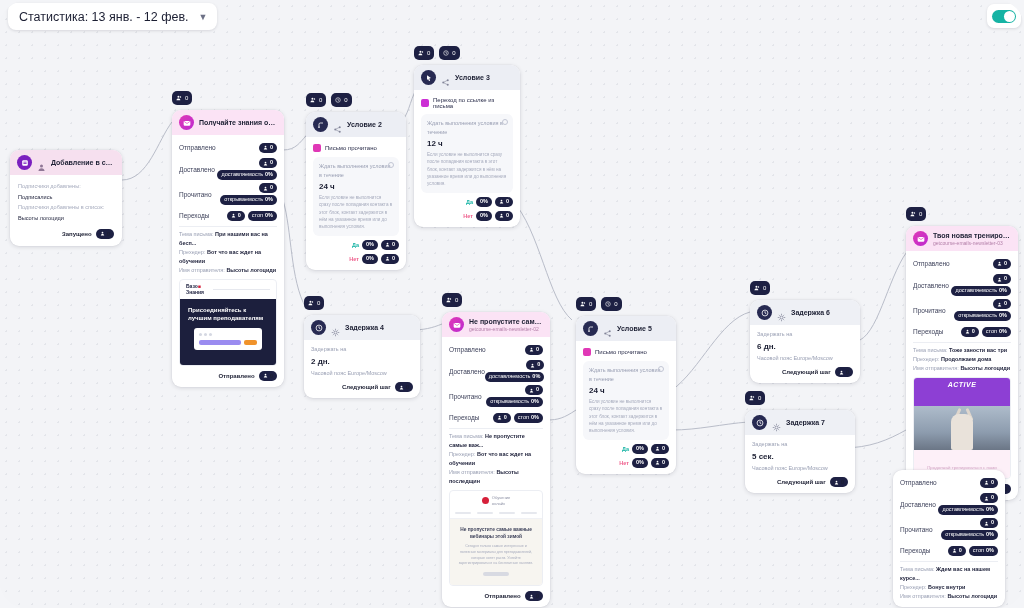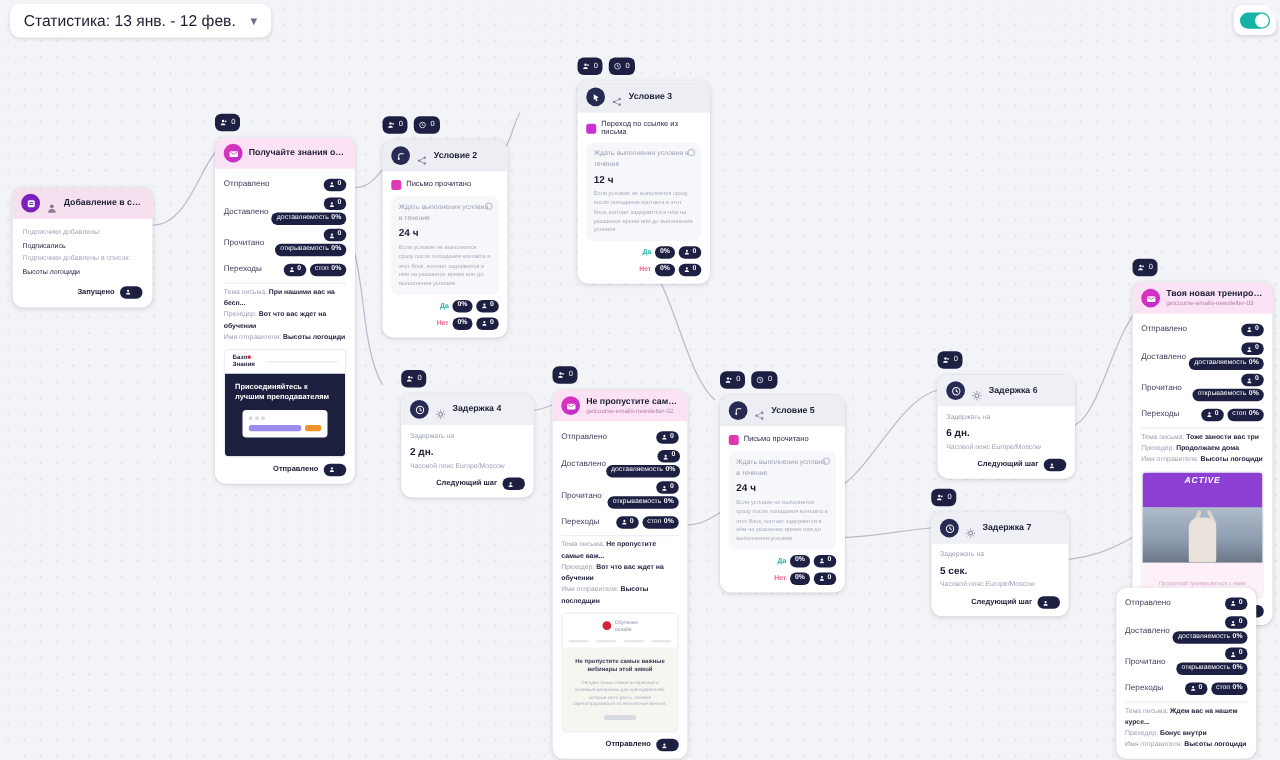--- a/index.html
+++ b/index.html
@@ -400,21 +400,21 @@
                 <circle cx="5" cy="3.4" r="1.7" fill="#fff"></circle>
                 <path d="M1.6 9c0-2 1.6-3.2 3.4-3.2S8.4 7 8.4 9z" fill="#fff"></path>
               </svg>
             <b>0</b>
           </span>
         </div>
       </div>
     </div>
   </div>
 
-  <div class="node" style="left:414px; top:65px; width:106px;margin-left:48px;">
+  <div class="node" style="left:414px; top:65px; width:106px;">
     <div class="toolbar">
       <div class="tchip">
         <svg width="6" height="6" viewBox="0 0 10 10">
             <circle cx="4" cy="3" r="1.6" fill="#fff"></circle>
             <circle cx="7.4" cy="3.4" r="1.2" fill="#fff"></circle>
             <path d="M.8 8.6c0-1.7 1.4-2.7 3.2-2.7s3.2 1 3.2 2.7z" fill="#fff"></path>
           </svg>
         <span>0</span>
       </div>
       <div class="tchip">
@@ -476,21 +476,21 @@
                 <circle cx="5" cy="3.4" r="1.7" fill="#fff"></circle>
                 <path d="M1.6 9c0-2 1.6-3.2 3.4-3.2S8.4 7 8.4 9z" fill="#fff"></path>
               </svg>
             <b>0</b>
           </span>
         </div>
       </div>
     </div>
   </div>
 
-  <div class="node" style="left:321px; top:315px; width:106px;">
+  <div class="node" style="left:304px; top:315px; width:116px;">
     <div class="toolbar">
       <div class="tchip">
         <svg width="6" height="6" viewBox="0 0 10 10">
             <circle cx="4" cy="3" r="1.6" fill="#fff"></circle>
             <circle cx="7.4" cy="3.4" r="1.2" fill="#fff"></circle>
             <path d="M.8 8.6c0-1.7 1.4-2.7 3.2-2.7s3.2 1 3.2 2.7z" fill="#fff"></path>
           </svg>
         <span>0</span>
       </div>
     </div>

